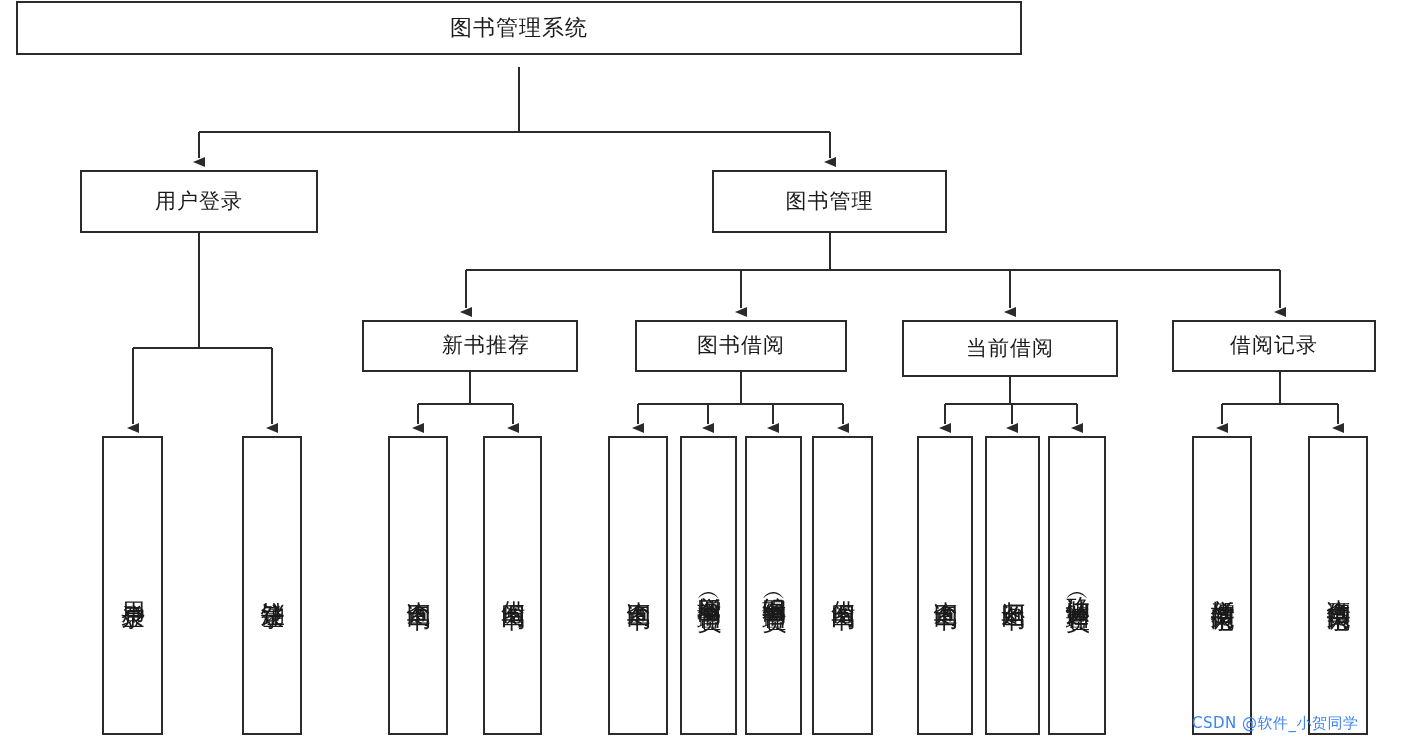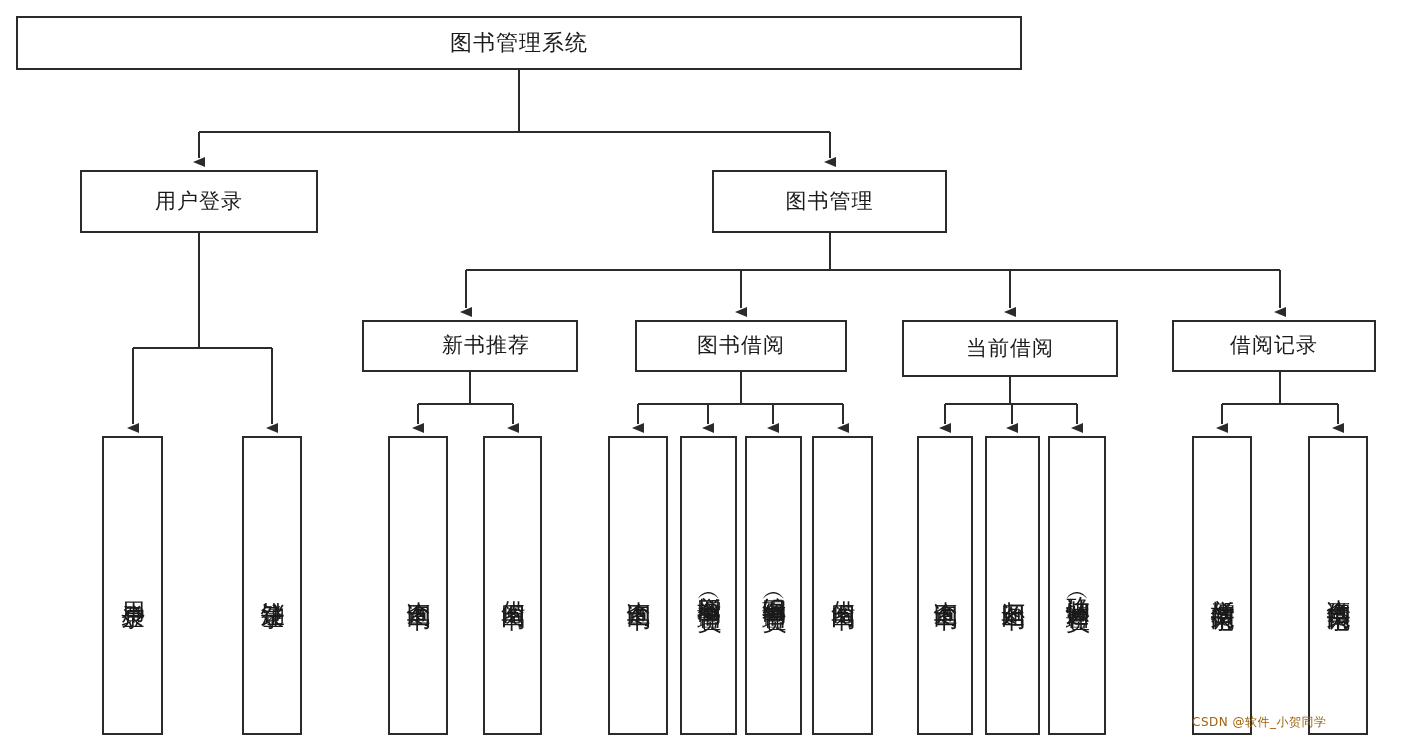--- a/index.html
+++ b/index.html
@@ -53,22 +53,22 @@
     letter-spacing: 2px;
     padding: 4px 0;
   }
   .node.v .vtext {
     writing-mode: vertical-rl;
     text-orientation: upright;
     white-space: nowrap;
   }
   .watermark {
     position: absolute;
-    font-size: 12px;
-    color: #a16207;
+    font-size: 15px;
+    color: #3b82f6;
     white-space: nowrap;
     letter-spacing: 0.5px;
     font-family: "DejaVu Sans", "Liberation Sans", sans-serif;
     text-align: right;
   }
 </style>
 </head>
 <body>
 
 <div id="diagram">
@@ -116,21 +116,21 @@
       <path d="M1012,404 L1012,424" marker-end="url(#arrow)"></path>
       <path d="M1077,404 L1077,424" marker-end="url(#arrow)"></path>
 
       <path d="M1280,372 L1280,404"></path>
       <path d="M1222,404 L1338,404"></path>
       <path d="M1222,404 L1222,424" marker-end="url(#arrow)"></path>
       <path d="M1338,404 L1338,424" marker-end="url(#arrow)"></path>
     </g>
   </svg>
 
-  <div class="node h root" style="left:16px; top:16px; width:1006px; height:54px;">
+  <div class="node h root" style="left:16px; top:1px; width:1006px; height:54px;">
     <span>图书管理系统</span>
   </div>
 
   <div class="node h" style="left:80px; top:170px; width:238px; height:63px;">
     <span>用户登录</span>
   </div>
   <div class="node h" style="left:712px; top:170px; width:235px; height:63px;justify-content:center;">
     <span>图书管理</span>
   </div>
 

